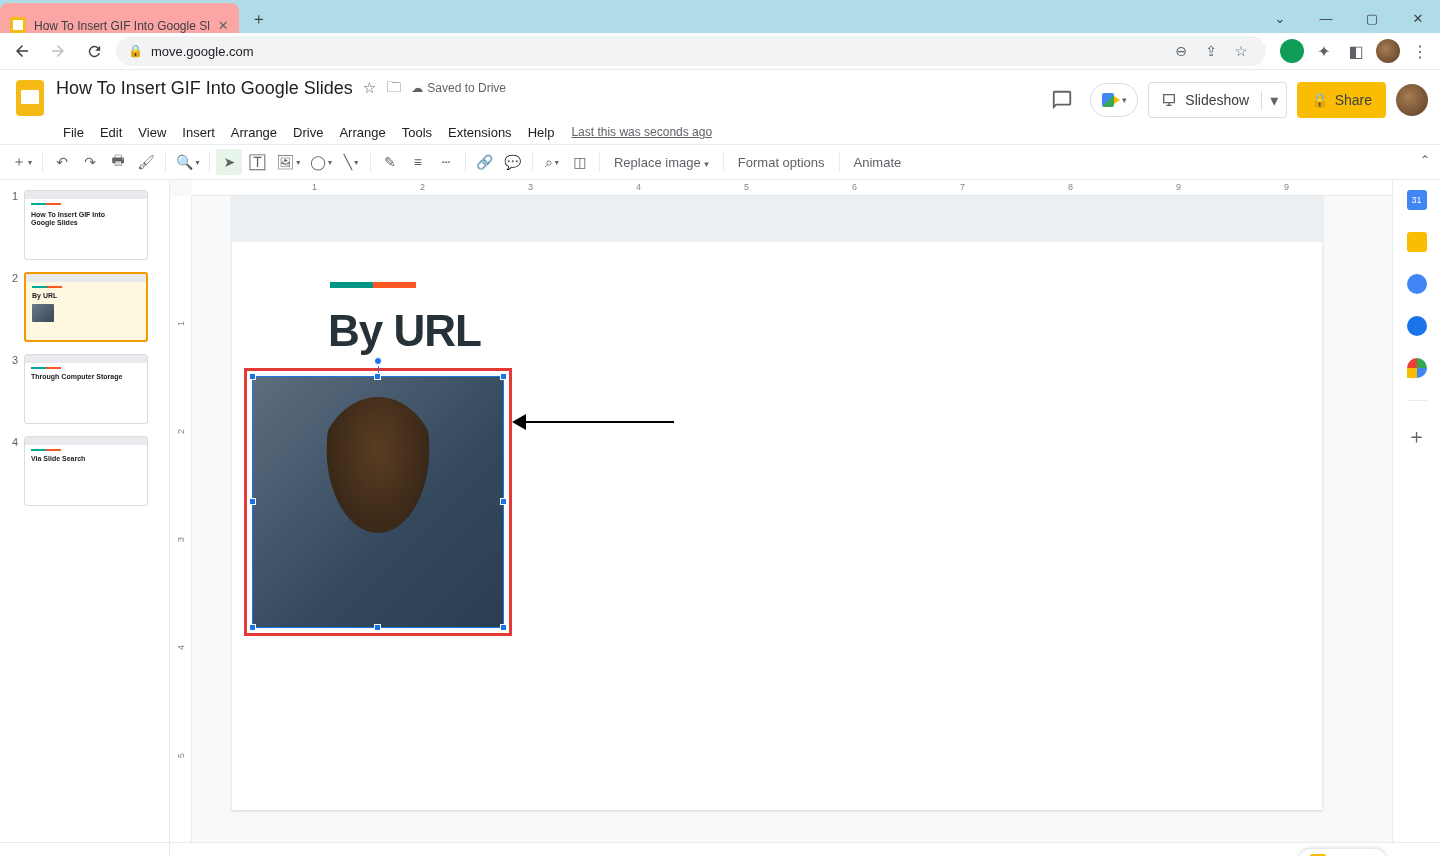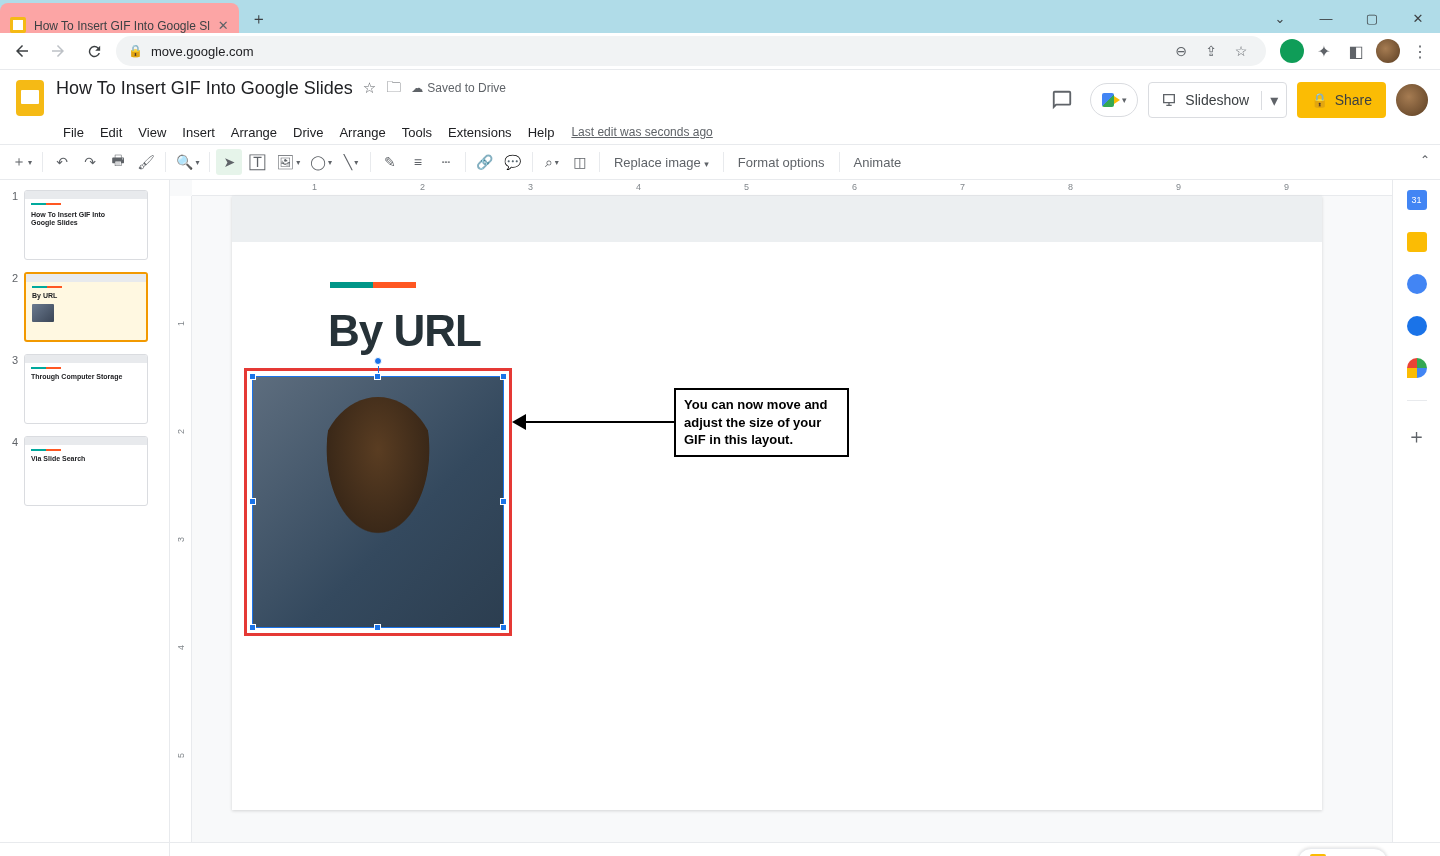--- a/index.html
+++ b/index.html
@@ -193,21 +193,21 @@
       <span class="menu-item">File</span>
       <span class="menu-item">Edit</span>
       <span class="menu-item">View</span>
       <span class="menu-item">Insert</span>
       <span class="menu-item">Arrange</span>
       <span class="menu-item">Drive</span>
       <span class="menu-item">Arrange</span>
       <span class="menu-item">Tools</span>
       <span class="menu-item">Extensions</span>
       <span class="menu-item">Help</span>
-      <span class="last-edit">Last edit was seconds ago</span>
+      <span class="last-edit">Last this was seconds ago</span>
     </div>
   </div>
   <div class="header-right">
     <div class="hdr-icon">
       <svg width="22" height="22" viewBox="0 0 24 24">
           <path fill="#5f6368" d="M20 2H4a2 2 0 0 0-2 2v18l4-4h14a2 2 0 0 0 2-2V4a2 2 0 0 0-2-2zm0 14H5.2L4 17.2V4h16z"></path>
         </svg>
     </div>
     <div class="meet-btn">
       <span class="meet-ico"></span>
@@ -338,21 +338,20 @@
         <div class="handle tm"></div>
         <div class="handle tr"></div>
         <div class="handle ml"></div>
         <div class="handle mr"></div>
         <div class="handle bl"></div>
         <div class="handle bm"></div>
         <div class="handle br"></div>
       </div>
 
       <div class="callout-arrow"></div>
-      <div class="callout-box">You can now move and adjust the size of your GIF in this layout.</div>
     </div>
 
     <div class="side-panel">
       <div class="sp-ico sp-cal"></div>
       <div class="sp-ico sp-keep"></div>
       <div class="sp-ico sp-tasks"></div>
       <div class="sp-ico sp-contacts"></div>
       <div class="sp-ico sp-maps"></div>
       <div style="width:20px;border-top:1px solid #e8eaed"></div>
       <div style="font-size:20px;color:#5f6368">＋</div>

